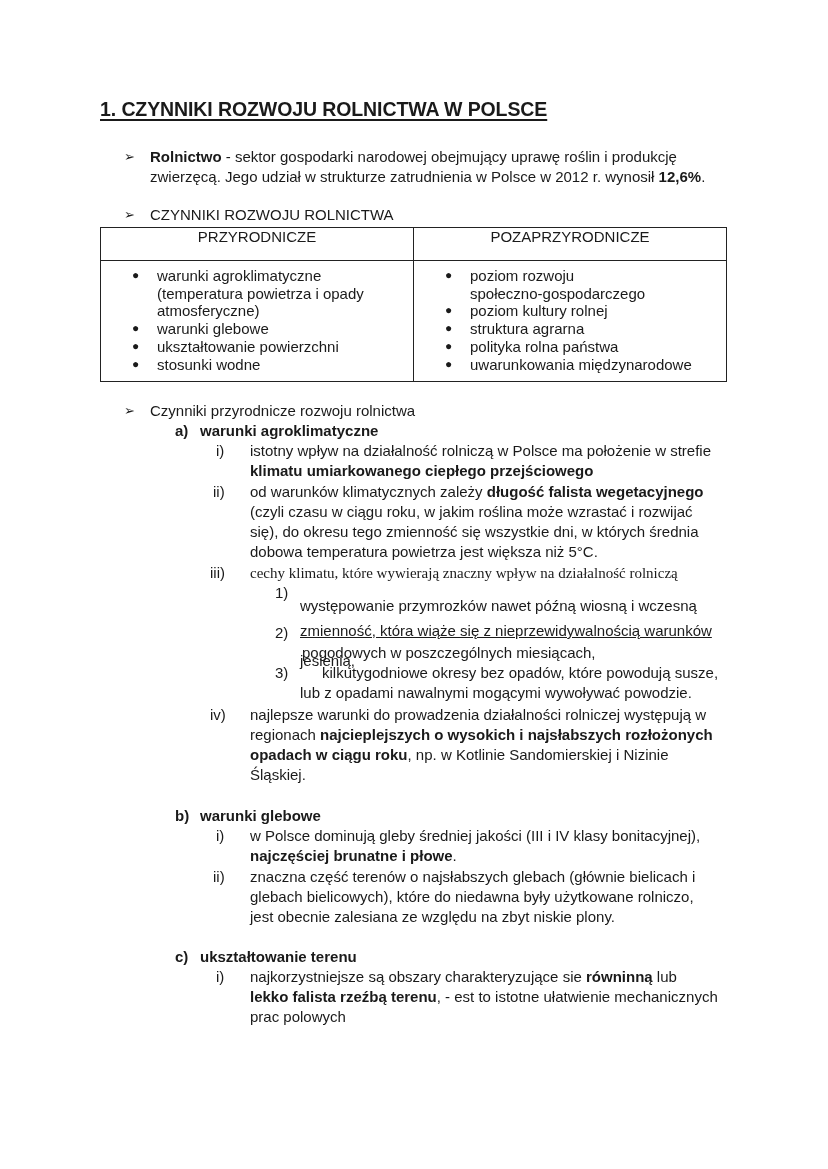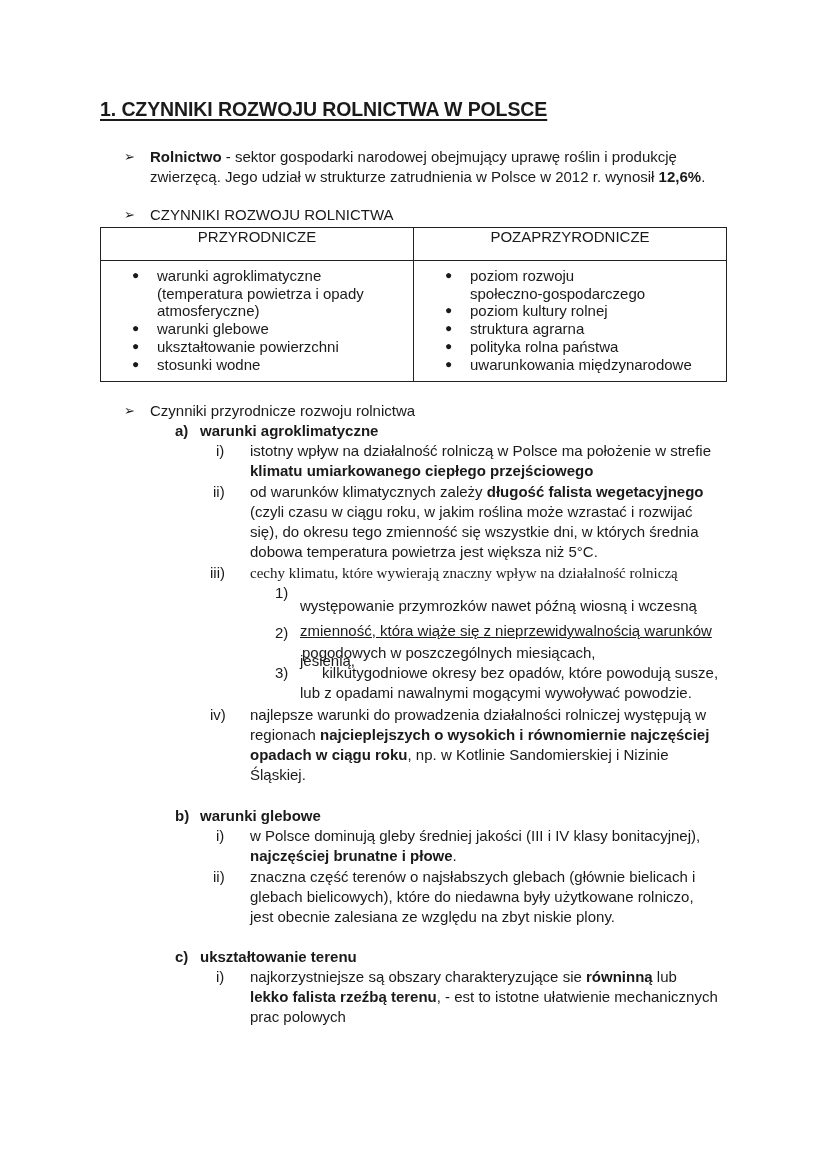--- a/index.html
+++ b/index.html
@@ -84,21 +84,21 @@
 <div class="line" style="left:300px;top:603px;margin-top:48px;">jesienią,</div>
 <span class="line" style="left:275px;top:623px;">2)</span>
 <div class="line" style="left:300px;top:621px;text-decoration:underline;">zmienność, która wiąże się z nieprzewidywalnością warunków</div>
 <div class="line" style="left:302px;top:643px;">pogodowych w poszczególnych miesiącach,</div>
 <span class="line" style="left:275px;top:663px;">3)</span>
 <div class="line" style="left:300px;top:663px;margin-left:22px;">kilkutygodniowe okresy bez opadów, które powodują susze,</div>
 <div class="line" style="left:300px;top:683px;">lub z opadami nawalnymi mogącymi wywoływać powodzie.</div>
 
 <span class="line" style="left:210px;top:705px;">iv)</span>
 <div class="line" style="left:250px;top:705px;">najlepsze warunki do prowadzenia działalności rolniczej występują w</div>
-<div class="line" style="left:250px;top:725px;"><span>regionach </span><b>najcieplejszych o wysokich i równomiernie najczęściej</b></div>
+<div class="line" style="left:250px;top:725px;"><span>regionach </span><b>najcieplejszych o wysokich i najsłabszych rozłożonych</b></div>
 <div class="line" style="left:250px;top:745px;"><b>opadach w ciągu roku</b><span>, np. w Kotlinie Sandomierskiej i Nizinie</span></div>
 <div class="line" style="left:250px;top:765px;">Śląskiej.</div>
 
 <b class="line" style="left:175px;top:806px;">b)</b>
 <b class="line" style="left:200px;top:806px;">warunki glebowe</b>
 
 <span class="line" style="left:216px;top:826px;">i)</span>
 <div class="line" style="left:250px;top:826px;">w Polsce dominują gleby średniej jakości (III i IV klasy bonitacyjnej),</div>
 <div class="line" style="left:250px;top:846px;"><b>najczęściej brunatne i płowe</b><span>.</span></div>
 

